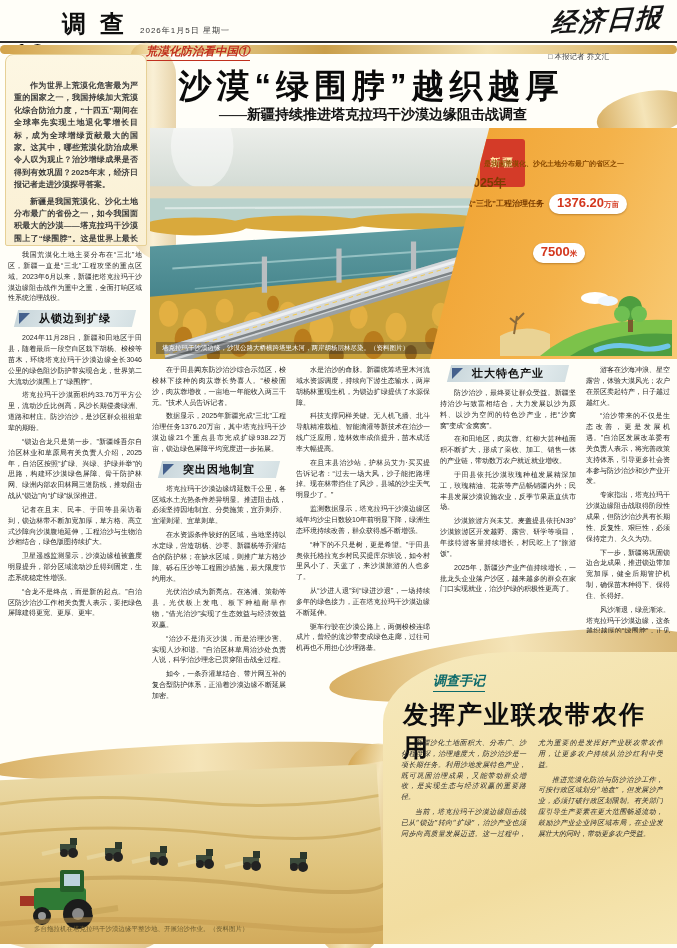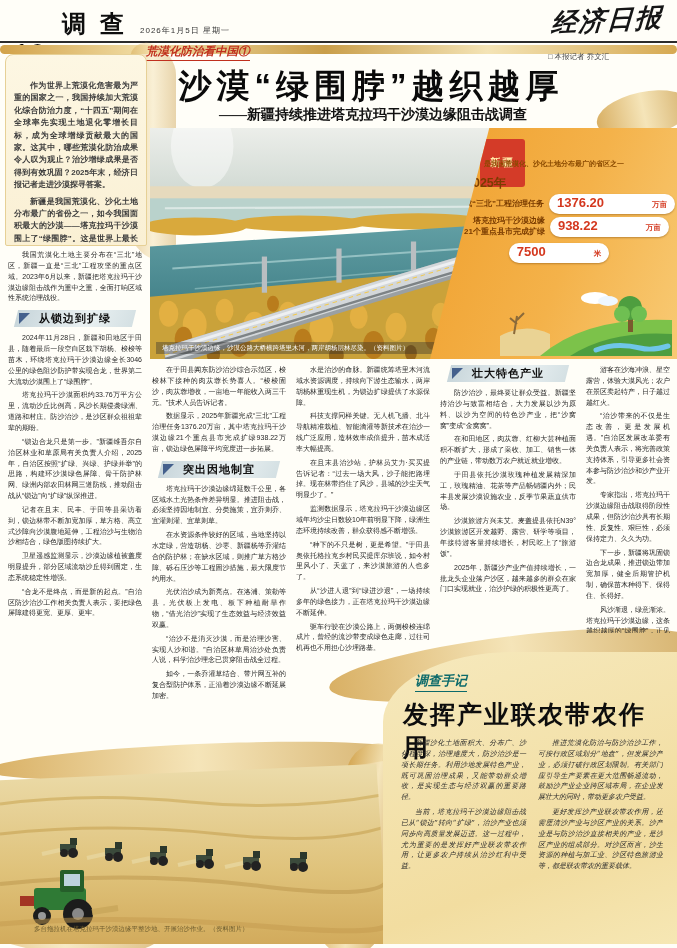--- a/index.html
+++ b/index.html
@@ -53,21 +53,21 @@
         clip-path:polygon(24% 0,100% 0,100% 100%,0 100%);
         background:linear-gradient(110deg,#f1a637 18%,#f4b24a 55%,#f8ca74);}
   .region-tag{left:50px;top:11px;background:#d43b28;color:#ffe9a6;font-weight:bold;font-size:10.5px;
               padding:17px 10px;border-radius:3px;letter-spacing:2px;}
   .info-intro{left:54px;top:31px;width:186px;font-size:7px;color:#8a4a00;font-weight:bold;}
   .info-year{left:36px;top:47px;font-size:12.5px;font-weight:bold;color:#7a3c00;}
   .stat{display:flex;align-items:center;gap:5px;}
   .stat-label{font-size:8px;font-weight:bold;color:#7a3c00;line-height:1.35;text-align:right;}
   .pill{background:#fff;border-radius:10px;padding:0 8px;color:#d4381f;font-weight:bold;font-size:13px;
         line-height:18px;white-space:nowrap;box-shadow:0 1px 2px rgba(110,60,0,.4);}
-  .pill small{font-size:7.5px;font-weight:bold;margin-left:48px;}
+  .pill small{font-size:7.5px;font-weight:bold;}
   .info svg{display:block;}
 
   
   .col{overflow:hidden;}
   .col p{margin:0 0 3px;font-size:7px;line-height:1.55;color:#272727;text-align:justify;text-indent:2em;}
   .sec-hdr{position:relative;width:118px;height:17px;margin:6px auto 6px;
            background:linear-gradient(100deg,#c7d5da,#eaf1f2 60%,#d4e0e3);
            transform:skewX(-14deg);display:flex;align-items:center;justify-content:center;}
   .sec-hdr .tri{position:absolute;left:3px;top:3px;width:0;height:0;
            border-top:11px solid #44608c;border-right:11px solid transparent;transform:skewX(14deg);}
@@ -75,21 +75,21 @@
 
   
   .bphoto{left:0;top:764px;width:388px;height:180px;clip-path:polygon(0 9%,97% 0,100% 100%,0 100%);overflow:hidden;}
   .bphoto svg{display:block;width:100%;height:100%;}
   .bphoto-cap{left:34px;top:925px;font-size:6.5px;color:#6d5c2e;}
 
   
   .notes{left:383px;top:652px;width:294px;height:292px;box-sizing:border-box;
          background:linear-gradient(160deg,#f6e9bd,#f2ddA0 70%,#f6e7b4);
          border-top-left-radius:130px 70px;padding:18px 14px 8px 26px;overflow:hidden;}
-  .notes-tag{position:absolute;left:32px;top:20px;font-family:"DejaVu Serif",serif;font-style:italic;
+  .notes-tag{position:absolute;left:50px;top:20px;font-family:"DejaVu Serif",serif;font-style:italic;
              font-weight:bold;font-size:13px;color:#0c6a6a;border-bottom:1px solid #0c6a6a;padding-bottom:1px;}
   .notes-title{position:absolute;left:20px;top:46px;width:256px;text-align:left;
                font-size:25px;font-weight:bold;letter-spacing:2px;color:#0d0d0d;}
   .notes-body{position:absolute;left:18px;top:86px;width:262px;height:196px;
               column-count:2;column-gap:12px;overflow:hidden;}
   .notes-body p{margin:0 0 4px;font-family:"DejaVu Serif",serif;font-style:italic;font-size:7px;
                 line-height:1.55;color:#2b2b2b;text-align:justify;text-indent:2em;}
 </style>
 </head>
 <body>
@@ -198,29 +198,20 @@
     <div class="abs info-intro">是我国荒漠化、沙化土地分布最广的省区之一</div>
     <div class="abs info-year">2025年</div>
 
     <div class="abs stat" style="left:26px;top:66px;">
       <div class="stat-label">完成“三北”工程治理任务</div>
       <div class="pill">
         <span>1376.20</span><small>万亩</small>
       </div>
     </div>
 
-    <div class="abs stat" style="left:34px;top:88px;">
-      <div class="stat-label">
-        <div>塔克拉玛干沙漠边缘</div>
-        <div>21个重点县市完成扩绿</div>
-      </div>
-      <div class="pill">
-        <span>938.22</span><small>万亩</small>
-      </div>
-    </div>
 
     <div class="abs" style="left:26px;top:112px;width:206px;text-align:center;">
       <div class="pill" style="display:inline-block;margin-top:3px;">
         <span>7500</span><small>米</small>
       </div>
     </div>
 
     <svg class="abs" style="left:70px;top:158px;" width="172" height="70" viewBox="0 0 172 70">
       <path d="M0 50 Q25 36 50 48 L50 70 L0 70 Z" fill="#ead394"></path>
       <path d="M14 48 L17 30 M17 34 L24 27 M17 38 L10 32" stroke="#8a6a3a" stroke-width="2" fill="none"></path>
@@ -366,17 +357,16 @@
   </div>
   <div class="abs bphoto-cap">多台拖拉机在塔克拉玛干沙漠边缘平整沙地、开展治沙作业。（资料图片）</div>
 
   <div class="abs notes">
     <div class="notes-tag">调查手记</div>
     <div class="notes-title">发挥产业联农带农作用</div>
     <div class="notes-body">
       <p>新疆沙化土地面积大、分布广、沙化程度深，治理难度大，防沙治沙是一项长期任务。利用沙地发展特色产业，既可巩固治理成果，又能带动群众增收，是实现生态与经济双赢的重要路径。</p>
       <p>当前，塔克拉玛干沙漠边缘阻击战已从“锁边”转向“扩绿”，治沙产业也须同步向高质量发展迈进。这一过程中，尤为重要的是发挥好产业联农带农作用，让更多农户持续从治沙红利中受益。</p>
       <p>推进荒漠化防治与防沙治沙工作，可按行政区域划分“地盘”，但发展沙产业，必须打破行政区划限制。有关部门应引导生产要素在更大范围畅通流动，鼓励沙产业企业跨区域布局，在企业发展壮大的同时，带动更多农户受益。</p>
-      <p>更好发挥沙产业联农带农作用，还需厘清沙产业与沙区产业的关系。沙产业是与防沙治沙直接相关的产业，是沙区产业的组成部分。对沙区而言，沙生资源的种植与加工业、沙区特色旅游业等，都是联农带农的重要载体。</p>
     </div>
   </div>
 
 </div>
 
 </body></html>

